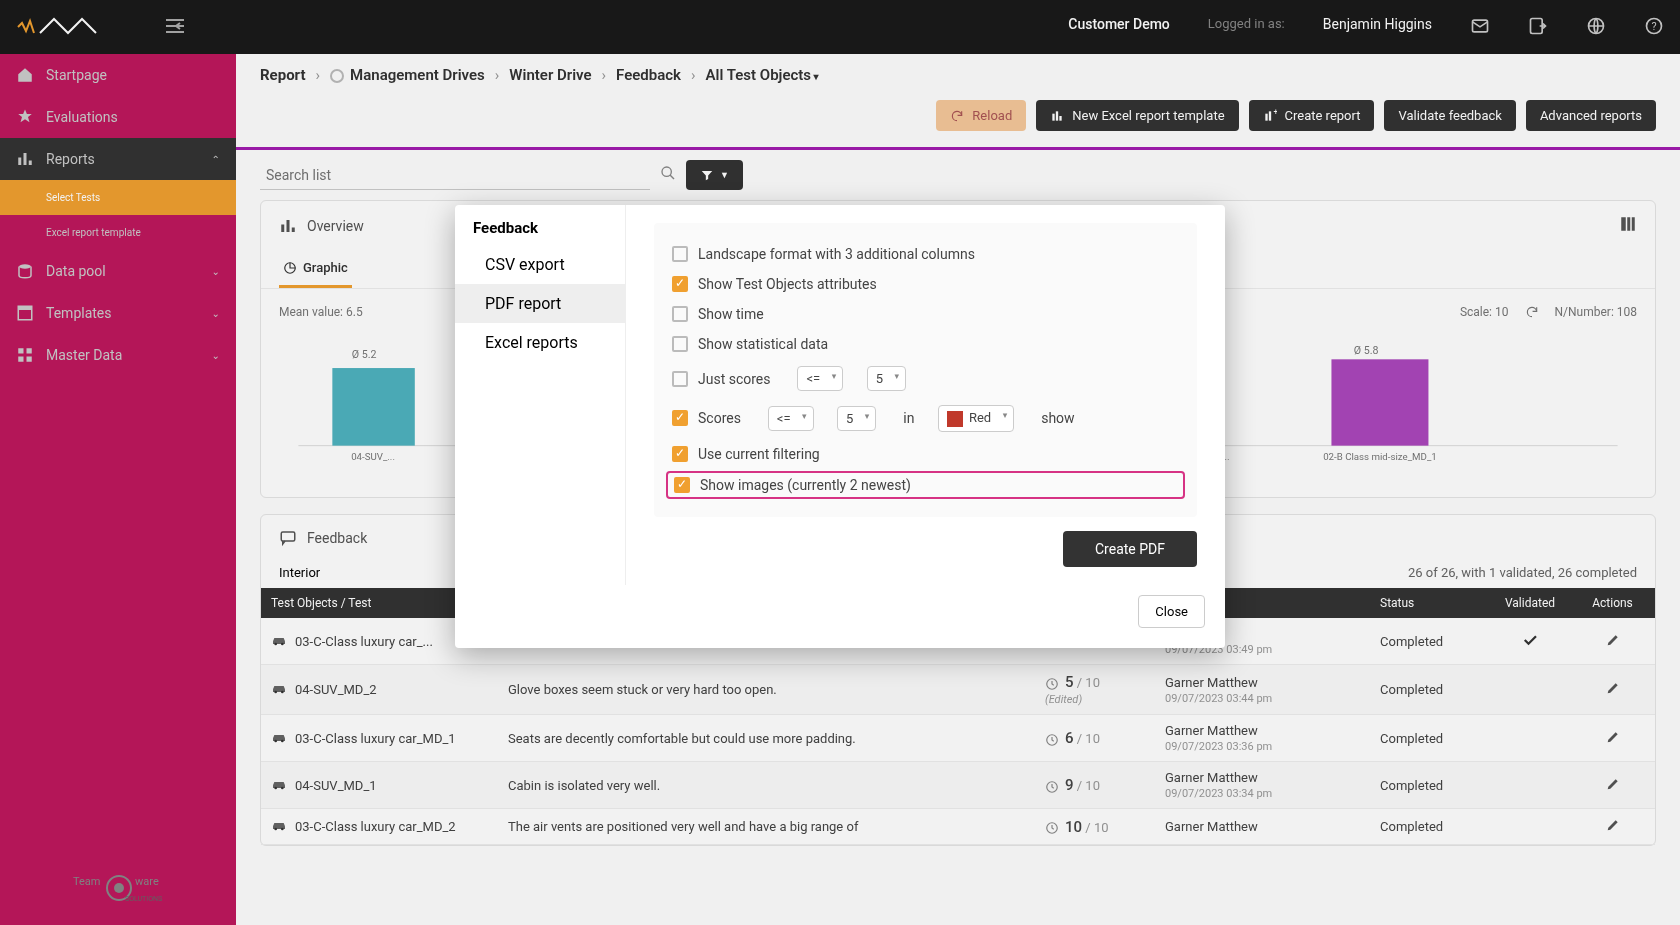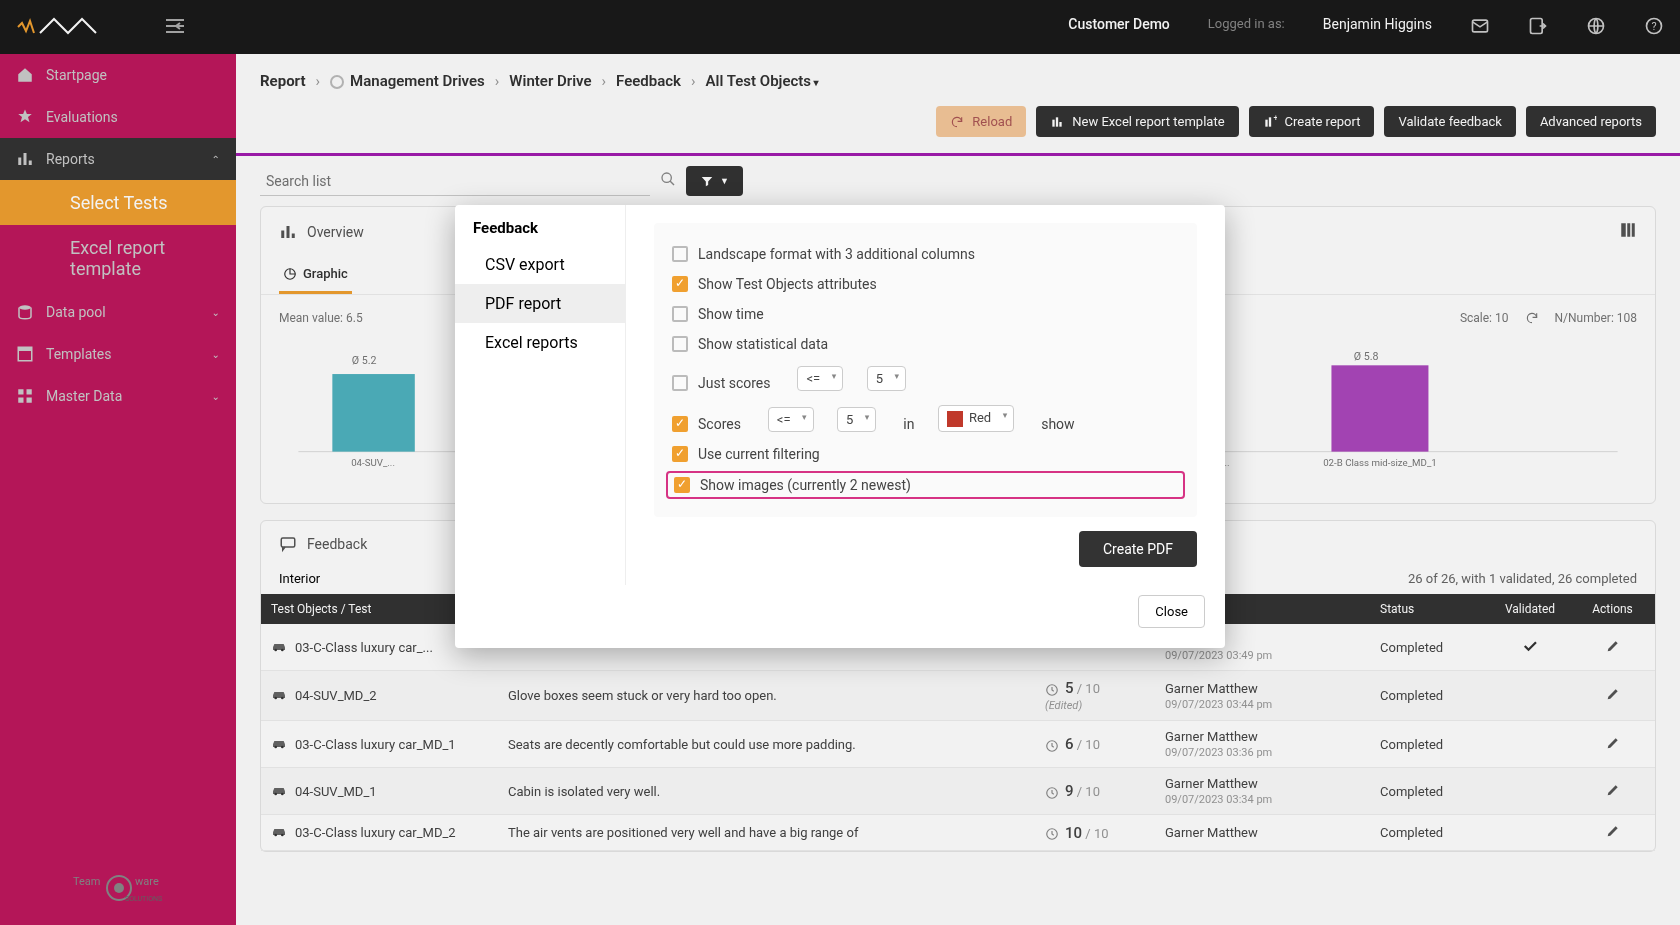--- a/index.html
+++ b/index.html
@@ -7,28 +7,28 @@
 .topbar{height:54px;background:#1a1a1a;display:flex;align-items:center;padding:0 16px;color:#fff}
 .logo{display:flex;align-items:center;gap:4px}
 .logo-waves{width:90px;height:28px}
 .collapse-icon{margin-left:60px;cursor:pointer;color:#aaa}
 .top-right{margin-left:auto;display:flex;gap:38px;font-size:14px;color:#ccc}
 .top-right .label{color:#888;font-size:13px}
 .top-icon{width:20px;height:20px;cursor:pointer;color:#ccc}
 .main{display:flex;height:calc(100% - 54px)}
 .sidebar{width:236px;background:#be185d;color:#ccc;display:flex;flex-direction:column}
 .sb-item{display:flex;align-items:center;gap:12px;padding:12px 16px;font-size:14px;cursor:pointer}
-.sb-item.sub{padding-left:70px;font-size:18px}
+.sb-item.sub{padding-left:46px;font-size:10px}
 .sb-item.active{background:#333}
 .sb-item.selected{background:#f0a030;color:#fff}
 .sb-item .chevron{margin-left:auto;font-size:10px}
 .sb-icon{width:18px;height:18px;flex-shrink:0}
 .sb-footer{margin-top:auto;padding:20px;display:flex;justify-content:center}
 .content{flex:1;background:#fdfdfd;overflow:hidden;display:flex;flex-direction:column}
-.breadcrumb-row{display:flex;align-items:center;padding:18px 24px 8px;gap:10px;font-size:15px}
+.breadcrumb-row{display:flex;align-items:center;padding:12px 24px 8px;gap:10px;font-size:15px}
 .bc-item{color:#333;font-weight:600}
 .bc-sep{color:#999}
 .bc-circle{width:14px;height:14px;border-radius:50%;border:2px solid #bbb;display:inline-block;margin-right:6px;vertical-align:middle}
 .bc-dd::after{content:" ▾";font-size:10px}
 .toolbar{display:flex;justify-content:flex-end;gap:10px;padding:8px 24px 16px;border-bottom:3px solid #a21caf}
 .btn{padding:8px 14px;border-radius:4px;font-size:13px;display:inline-flex;align-items:center;gap:8px;cursor:pointer;border:none}
 .btn-orange{background:#f5c89a;color:#a55}
 .btn-dark{background:#333;color:#fff}
 .list-toolbar{display:flex;align-items:center;padding:10px 24px;gap:10px}
 .search{flex:0 0 390px;border:none;border-bottom:1px solid #ccc;padding:6px;font-size:14px;background:transparent}
@@ -72,30 +72,30 @@
 .modal{width:770px;background:#fff;border-radius:4px;box-shadow:0 8px 30px rgba(0,0,0,0.3);overflow:hidden}
 .modal-head{background:#333;color:#fff;padding:14px 20px;display:flex;align-items:center;font-weight:600}
 .modal-head .close{margin-left:auto;cursor:pointer;font-size:18px}
 .modal-body{display:flex;min-height:340px}
 .modal-side{width:171px;border-right:1px solid #eee}
 .ms-title{padding:14px 18px 8px;font-weight:700;font-size:15px}
 .ms-item{padding:10px 30px;font-size:16px;cursor:pointer}
 .ms-item.active{background:#eee}
 .modal-main{flex:1;padding:18px 28px}
 .opt-card{background:#fafafa;border-radius:4px;padding:16px 18px}
-.opt{display:flex;align-items:flex-end;gap:10px;padding:7px 0;font-size:14px;color:#444}
+.opt{display:flex;align-items:center;gap:10px;padding:7px 0;font-size:14px;color:#444}
 .chk{width:16px;height:16px;border:2px solid #bbb;border-radius:2px;flex-shrink:0;position:relative;cursor:pointer}
 .chk.checked{background:#f0a030;border-color:#f0a030}
 .chk.checked::after{content:"✓";position:absolute;color:#fff;font-size:12px;left:1px;top:-2px}
 .sel{border:1px solid #ccc;border-radius:4px;padding:4px 22px 4px 8px;font-size:13px;position:relative;cursor:pointer;background:#fff}
 .sel::after{content:"▾";position:absolute;right:6px;font-size:9px;color:#888}
 .color-chip{width:16px;height:16px;background:#c0392b;display:inline-block;margin-right:6px;vertical-align:middle}
 .hl{border:2px solid #d63384;border-radius:4px;padding:4px 6px;margin:2px -6px}
 .modal-foot{padding:10px 20px 20px;display:flex;justify-content:flex-end}
-.create-pdf{background:#333;color:#fff;padding:10px 24px;border-radius:4px;cursor:pointer;font-size:14px;border:none}
+.create-pdf{background:#333;color:#fff;padding:10px 32px;border-radius:4px;cursor:pointer;font-size:14px;border:none}
 .close-btn{border:1px solid #ccc;background:#fff;padding:8px 16px;border-radius:4px;cursor:pointer;font-size:13px}
 </style>
 </head>
 <body>
 
 <div class="topbar">
   <div class="logo">
     <svg class="logo-waves" viewBox="0 0 90 28">
         <path d="M2 14 L6 10 L10 18 L14 8 L18 20" stroke="#f0a030" stroke-width="2" fill="none"></path>
         <path d="M24 20 L38 6 L52 20 L66 6 L80 20" stroke="#fff" stroke-width="2" fill="none"></path>

